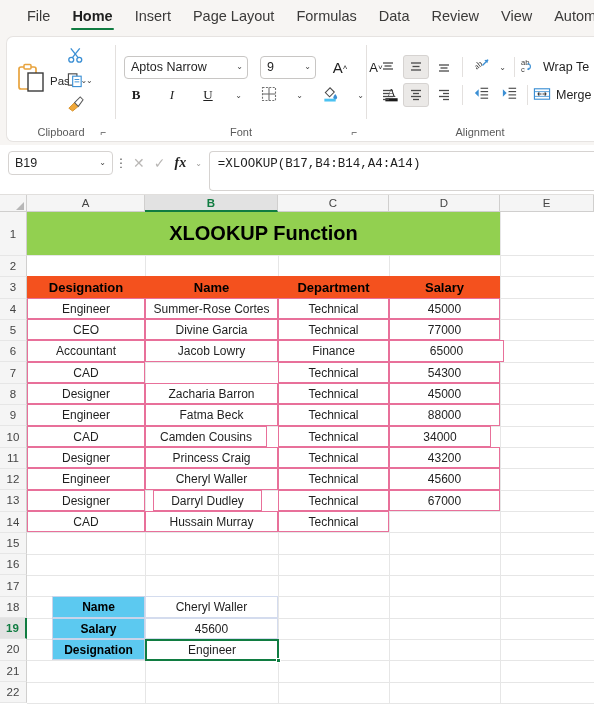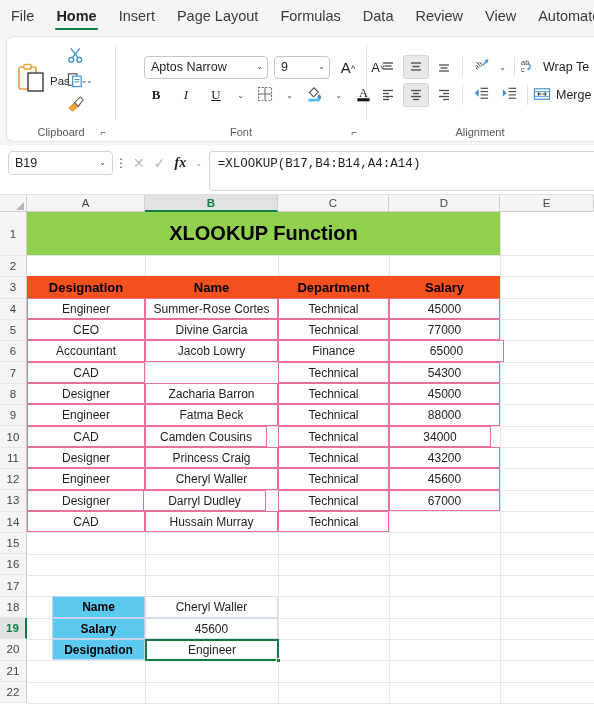--- a/index.html
+++ b/index.html
@@ -7,21 +7,21 @@
   body {
     width:594px; height:720px; overflow:hidden;
     background:#ffffff;
     font-family:"Liberation Sans", sans-serif;
     -webkit-font-smoothing:antialiased;
   }
 
   
   .ribbon-tabs {
     height:34px; background:#f7f5f3; display:flex; align-items:center;
-    padding-left:0; gap:0px; position:relative;
+    padding-left:16px; gap:0px; position:relative;
   }
   .tab {
     font-size:14.5px; color:#3b3a39; padding:4px 11px 6px 11px;
     position:relative; white-space:nowrap; cursor:default;
   }
   .tab.active { font-weight:bold; color:#1f1f1f; }
   .tab.active::after {
     content:""; position:absolute; left:10px; right:10px; bottom:0px;
     height:2.5px; background:#107c41; border-radius:2px;
   }
@@ -60,21 +60,21 @@
   }
   .paste-lbl { font-size:11.5px; color:#262626; }
   .chev { font-size:8px; color:#444; line-height:6px; }
   .clip-small { display:flex; flex-direction:column; gap:2px; padding-left:2px;}
   .clip-row { display:flex; align-items:center; gap:2px; height:22px;}
 
   
   .g-font { width:250px; }
   .g-font .group-body { flex-direction:column; justify-content:center;
       align-items:flex-start; padding:2px 4px 0 8px; gap:5px; }
-  .fr { display:flex; align-items:center; gap:6px;margin-left:20px; }
+  .fr { display:flex; align-items:center; gap:12px; }
   .combo {
     height:23px; border:1px solid #c8c6c4; border-radius:4px; background:#fff;
     display:flex; align-items:center; justify-content:space-between;
     padding:0 4px 0 6px; font-size:12.5px; color:#1f1f1f;
   }
   .combo.font-name { width:124px; }
   .combo.font-size { width:56px; }
   .combo .cv { white-space:nowrap; overflow:hidden; }
   .ibtn {
     min-width:24px; height:23px; display:flex; align-items:center;
@@ -569,21 +569,21 @@
       <div class="cell data-cell" style="left:118px;top:235px;width:133px;height:21px">Princess Craig</div>
       <div class="cell data-cell" style="left:251px;top:235px;width:111px;height:21px">Technical</div>
       <div class="cell data-cell" style="left:362px;top:235px;width:111px;height:21px">43200</div>
 
       <div class="cell data-cell" style="left:0;top:256px;width:118px;height:22px">Engineer</div>
       <div class="cell data-cell" style="left:118px;top:256px;width:133px;height:22px">Cheryl Waller</div>
       <div class="cell data-cell" style="left:251px;top:256px;width:111px;height:22px">Technical</div>
       <div class="cell data-cell" style="left:362px;top:256px;width:111px;height:22px">45600</div>
 
       <div class="cell data-cell" style="left:0;top:278px;width:118px;height:21px">Designer</div>
-      <div class="cell data-cell" style="left:116px;top:278px;width:123px;height:21px">Darryl Dudley</div>
+      <div class="cell data-cell" style="left:126px;top:278px;width:109px;height:21px">Darryl Dudley</div>
       <div class="cell data-cell" style="left:251px;top:278px;width:111px;height:21px">Technical</div>
       <div class="cell data-cell" style="left:362px;top:278px;width:111px;height:21px">67000</div>
 
       <div class="cell data-cell" style="left:0;top:299px;width:118px;height:21px">CAD</div>
       <div class="cell data-cell" style="left:118px;top:299px;width:133px;height:21px">Hussain Murray</div>
       <div class="cell data-cell" style="left:251px;top:299px;width:111px;height:21px">Technical</div>
 
       <div class="cell lbl-cell" style="left:25px;top:384px;width:93px;height:22px">Name</div>
       <div class="cell val-cell" style="left:118px;top:384px;width:133px;height:22px">Cheryl Waller</div>
 

